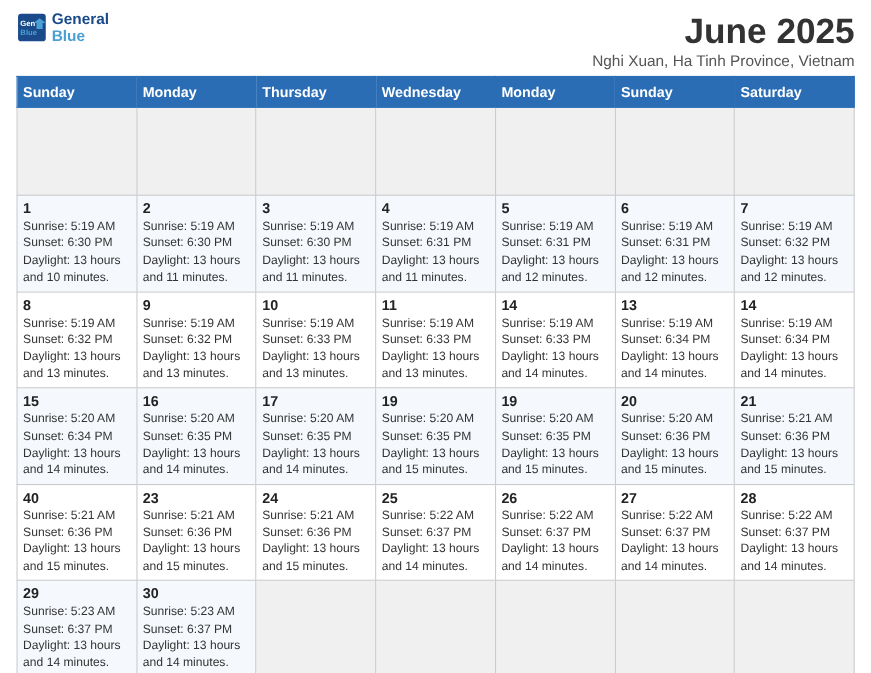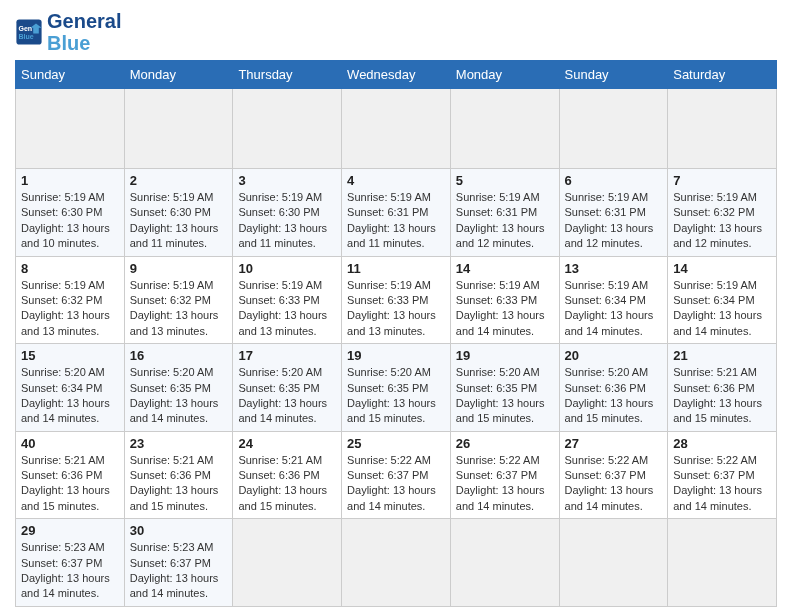--- a/index.html
+++ b/index.html
@@ -15,21 +15,21 @@
       justify-content: space-between;
       align-items: flex-start;
       margin-bottom: 6px;
     }
     .logo {
       display: flex;
       align-items: center;
       gap: 4px;
     }
     .logo-text {
-      font-size: 20px;
+      font-size: 14px;
       font-weight: bold;
       color: #1a4a8a;
       line-height: 1.1;
     }
     .logo-text span {
       color: #4a9fd4;
     }
     .logo-icon {
       width: 28px;
       height: 28px;
@@ -50,21 +50,21 @@
       width: 100%;
       border-collapse: collapse;
       table-layout: fixed;
     }
     thead tr th {
       background-color: #2a6db5;
       color: #fff;
       text-align: left;
       padding: 6px 5px;
       font-size: 13px;
-      font-weight: normal;
+      font-weight: bold;
       border: 1px solid #2a6db5;
     }
     tbody tr td {
       vertical-align: top;
       padding: 4px 5px;
       border: 1px solid #ccc;
       font-size: 9.5px;
       color: #333;
       background: #fff;
       height: 80px;
@@ -97,20 +97,24 @@
       <rect x="2" y="2" width="36" height="36" rx="4" fill="#1a4a8a"></rect>
       <text x="5" y="18" font-size="10" fill="white" font-family="Arial" font-weight="bold">Gen</text>
       <text x="5" y="30" font-size="10" fill="#4a9fd4" font-family="Arial" font-weight="bold">Blue</text>
       <polygon points="30,8 38,14 34,14 34,22 26,22 26,14 22,14" fill="#4a9fd4"></polygon>
     </svg>
     <div class="logo-text">
       <div>General</div>
       <div><span>Blue</span></div>
     </div>
   </div>
+  <div class="title-area">
+    <div class="calendar-title">June 2025</div>
+    <div class="calendar-subtitle">Nghi Xuan, Ha Tinh Province, Vietnam</div>
+  </div>
 </div>
 
 <table>
   <thead>
     <tr>
       <th>Sunday</th>
       <th>Monday</th>
       <th>Thursday</th>
       <th>Wednesday</th>
       <th>Monday</th>

